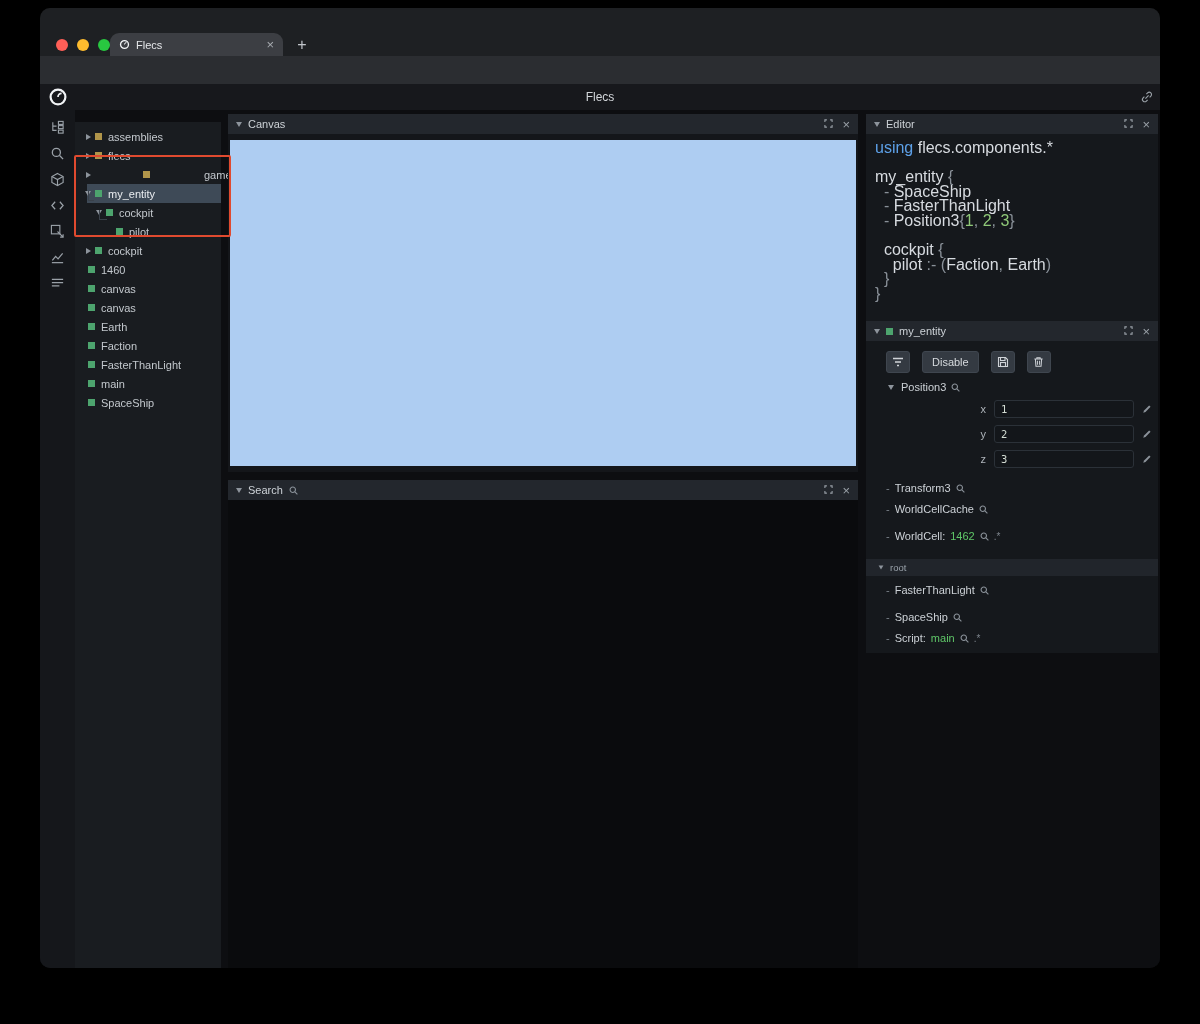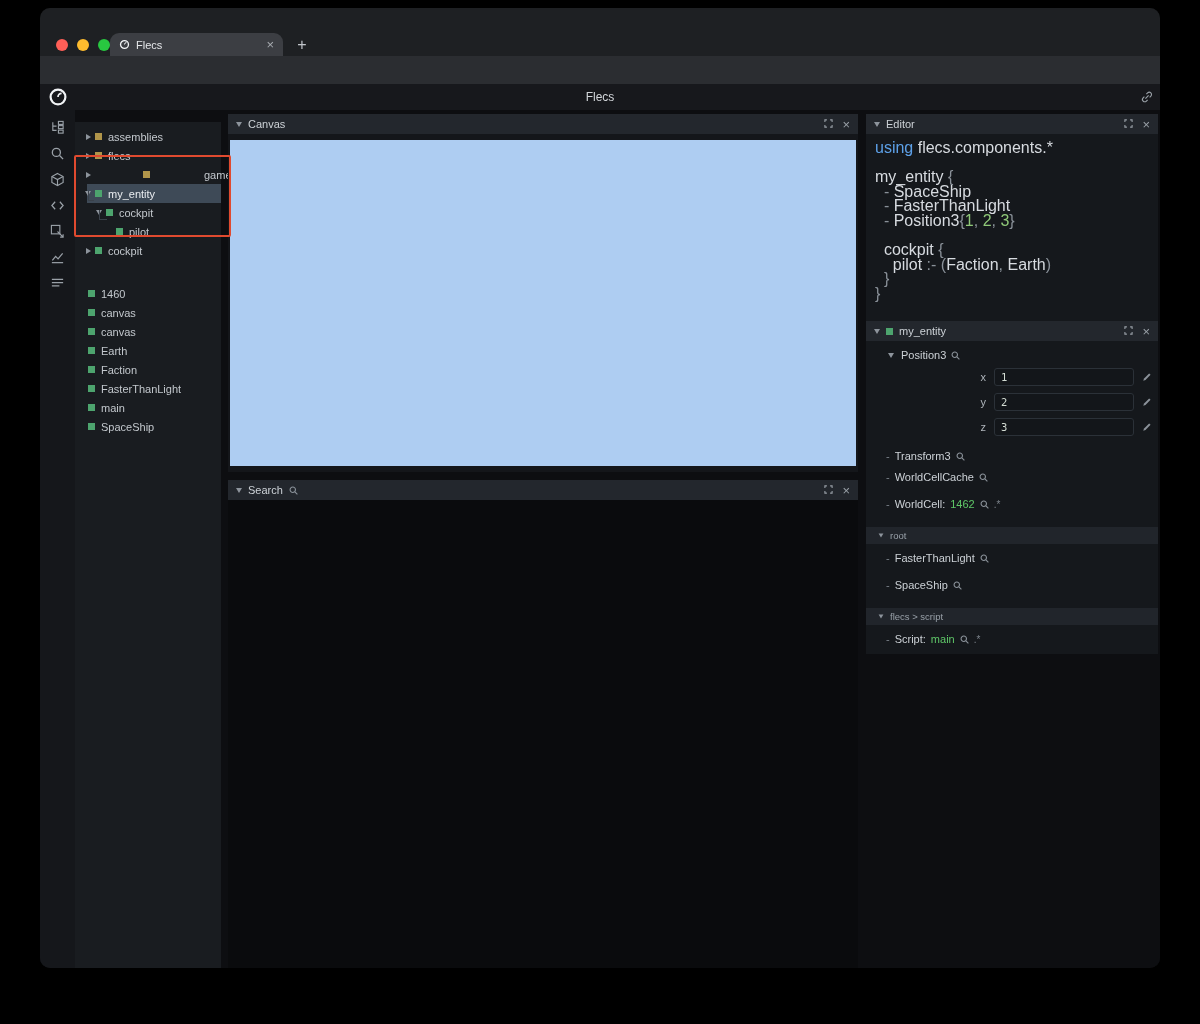--- a/index.html
+++ b/index.html
@@ -258,21 +258,21 @@
             <span class="sq g"></span>
             <span class="tlabel">pilot</span>
           </div>
           <div class="trow" style="padding-left: 8px;">
             <span class="arr">
               <span class="tri-r"></span>
             </span>
             <span class="sq g"></span>
             <span class="tlabel">cockpit</span>
           </div>
-          <div class="trow" style="padding-left: 13px; margin-top: 24px;">
+          <div class="trow" style="padding-left: 13px;">
             <span class="sq g"></span>
             <span class="tlabel">1460</span>
           </div>
           <div class="trow" style="padding-left: 13px;">
             <span class="sq g"></span>
             <span class="tlabel">canvas</span>
           </div>
           <div class="trow" style="padding-left: 13px;">
             <span class="sq g"></span>
             <span class="tlabel">canvas</span>
@@ -361,20 +361,41 @@
       <span class="sq g" style="margin-right:0"></span>
       <span>my_entity</span>
       <span class="ph-right">
         <span><svg width="9" height="9" viewBox="0 0 10 10" fill="none" stroke="#9aa1a8" stroke-width="1.2">
                 <path d="M1 3.2V1h2.2M6.8 1H9v2.2M9 6.8V9H6.8M3.2 9H1V6.8"></path>
               </svg></span>
         <span class="ph-x">×</span>
       </span>
     </div>
     <div class="ins-body">
+      <div class="ins-toolbar">
+        <button class="tbtn icon">
+              <svg width="12" height="10" viewBox="0 0 12 10" fill="none" stroke="#cfd3d8" stroke-width="1.3">
+                <path d="M1 1.5h10M3 5h6M5 8.5h2"></path>
+              </svg>
+            </button>
+        <button class="tbtn">Disable</button>
+        <button class="tbtn icon">
+              <svg width="12" height="12" viewBox="0 0 12 12" fill="none" stroke="#cfd3d8" stroke-width="1.1">
+                <path d="M1.5 1.5h7l2 2v7h-9z"></path>
+                <path d="M3.5 1.5v3h4.5v-3"></path>
+                <rect x="3.5" y="6.5" width="5" height="4"></rect>
+              </svg>
+            </button>
+        <button class="tbtn icon">
+              <svg width="11" height="12" viewBox="0 0 12 13" fill="none" stroke="#cfd3d8" stroke-width="1.1">
+                <path d="M1.5 3.2h9M4.2 3.2V1.8h3.6v1.4M2.6 3.2l.6 8h5.6l.6-8"></path>
+                <path d="M4.8 5.2v4.2M7.2 5.2v4.2"></path>
+              </svg>
+            </button>
+      </div>
       <div id="sections">
             <div class="comp-row first">
               <span class="arr">
                 <span class="tri-d"></span>
               </span>
               <span class="cname">Position3</span>
               <span class="mag">
                 <svg width="9" height="9" viewBox="0 0 10 10" fill="none" stroke="#8b929a" stroke-width="1.2">
                   <circle cx="4.2" cy="4.2" r="3"></circle>
                   <line x1="6.6" y1="6.6" x2="9.3" y2="9.3"></line>
@@ -459,24 +480,20 @@
             <div class="comp-row">
               <span class="dash">-</span>
               <span class="cname">SpaceShip</span>
               <span class="mag">
                 <svg width="9" height="9" viewBox="0 0 10 10" fill="none" stroke="#8b929a" stroke-width="1.2">
                   <circle cx="4.2" cy="4.2" r="3"></circle>
                   <line x1="6.6" y1="6.6" x2="9.3" y2="9.3"></line>
                 </svg>
               </span>
             </div>
-            <div class="sec-h">
-              <span class="tri-d"></span>
-              <span class="sec-path">flecs &gt; script</span>
-            </div>
             <div class="comp-row first">
               <span class="dash">-</span>
               <span class="cname">Script:</span>
               <span class="cval">main</span>
               <span class="mag">
                 <svg width="9" height="9" viewBox="0 0 10 10" fill="none" stroke="#8b929a" stroke-width="1.2">
                   <circle cx="4.2" cy="4.2" r="3"></circle>
                   <line x1="6.6" y1="6.6" x2="9.3" y2="9.3"></line>
                 </svg>
               </span>

